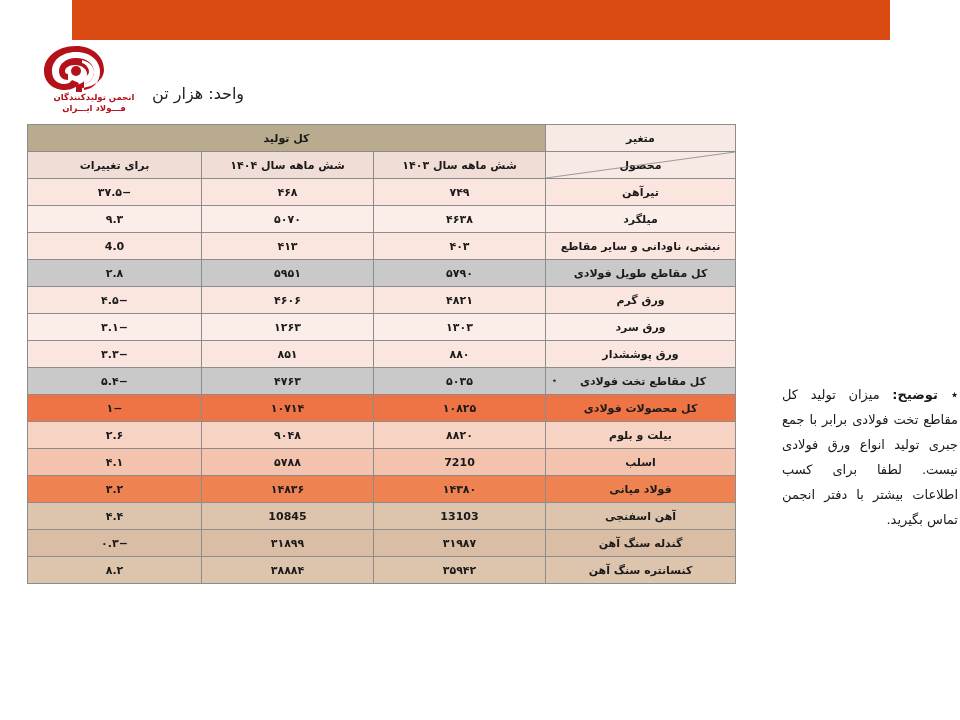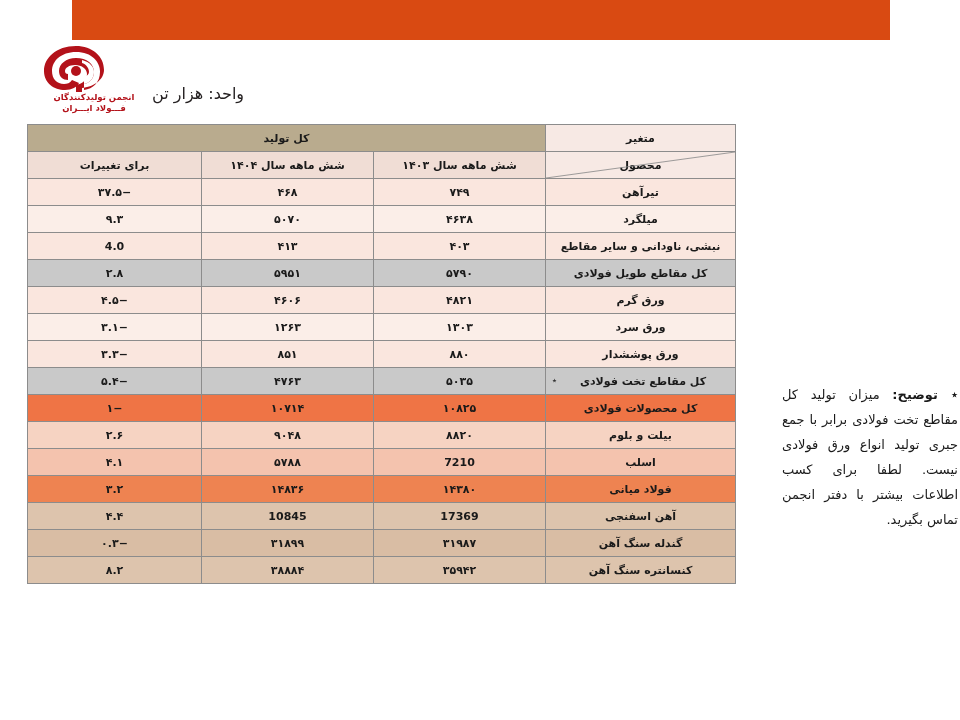--- a/index.html
+++ b/index.html
@@ -299,21 +299,21 @@
           <td>۴.۱</td>
         </tr>
         <tr class="r-orange2">
           <td class="cell-prod">فولاد میانی</td>
           <td>۱۴۳۸۰</td>
           <td>۱۴۸۳۶</td>
           <td>۳.۲</td>
         </tr>
         <tr class="r-tan">
           <td class="cell-prod">آهن اسفنجی</td>
-          <td>17369</td>
+          <td>13103</td>
           <td>10845</td>
           <td>۴.۴</td>
         </tr>
         <tr class="r-tan2">
           <td class="cell-prod">گندله سنگ آهن</td>
           <td>۳۱۹۸۷</td>
           <td>۳۱۸۹۹</td>
           <td>−۰.۳</td>
         </tr>
         <tr class="r-tan">

